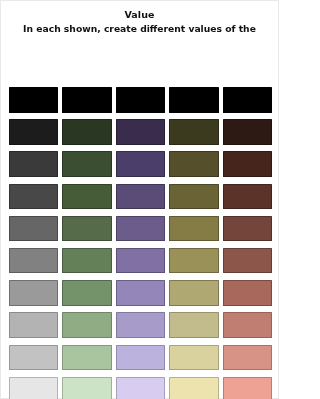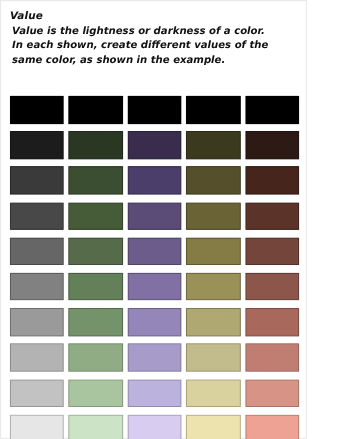--- a/index.html
+++ b/index.html
@@ -16,21 +16,21 @@
   .page {
     position: relative;
     width: 279px;
     height: 399px;
     box-sizing: border-box;
     background: #ffffff;
     border: 1px solid #e9e9e9;
   }
   .header {
     padding: 7px 8px 0 8px;
-    font-style: italic;
+    text-align: center;
   }
   .title {
     font-size: 9.5px;
     font-weight: bold;
     color: #111111;
     letter-spacing: 0.1px;
     line-height: 13px;
     margin: 0 0 1px 0;
   }
   .instructions {
@@ -68,23 +68,21 @@
   }
 </style>
 </head>
 <body>
 
 <div class="page">
 
   <div class="header">
     <div class="title">Value</div>
     <div class="instructions">
-      <span class="line">Value is the lightness or darkness of a color.</span>
       <span class="line">In each shown, create different values of the</span>
-      <span class="line">same color, as shown in the example.</span>
     </div>
   </div>
 
   <div class="grid" id="swatch-grid">
       <div class="swatch" style="background: rgb(0, 0, 0);"></div>
       <div class="swatch" style="background: rgb(0, 0, 0);"></div>
       <div class="swatch" style="background: rgb(0, 0, 0);"></div>
       <div class="swatch" style="background: rgb(0, 0, 0);"></div>
       <div class="swatch" style="background: rgb(0, 0, 0);"></div>
       <div class="swatch" style="background: rgb(28, 28, 28);"></div>

